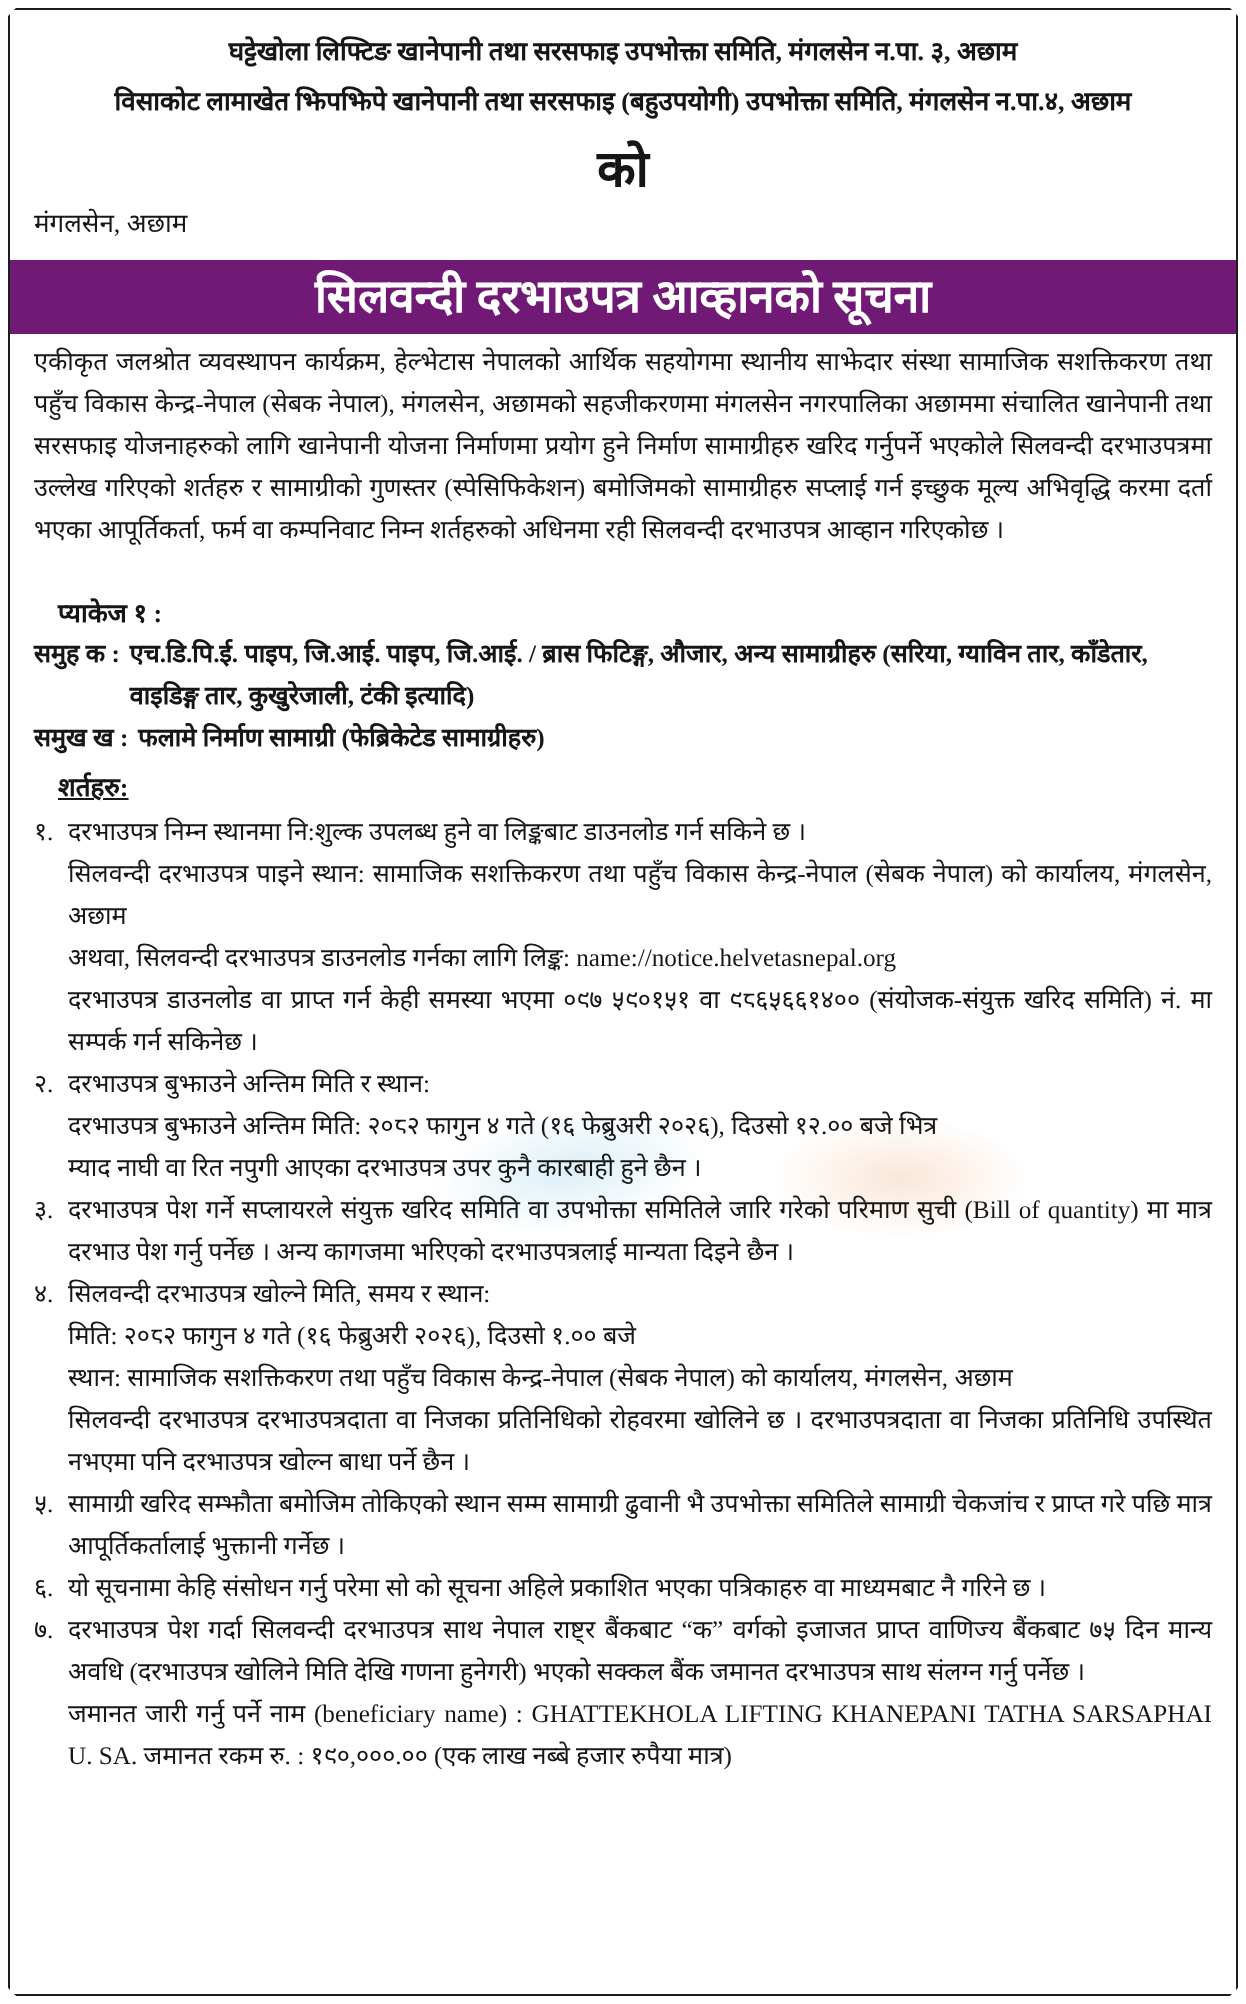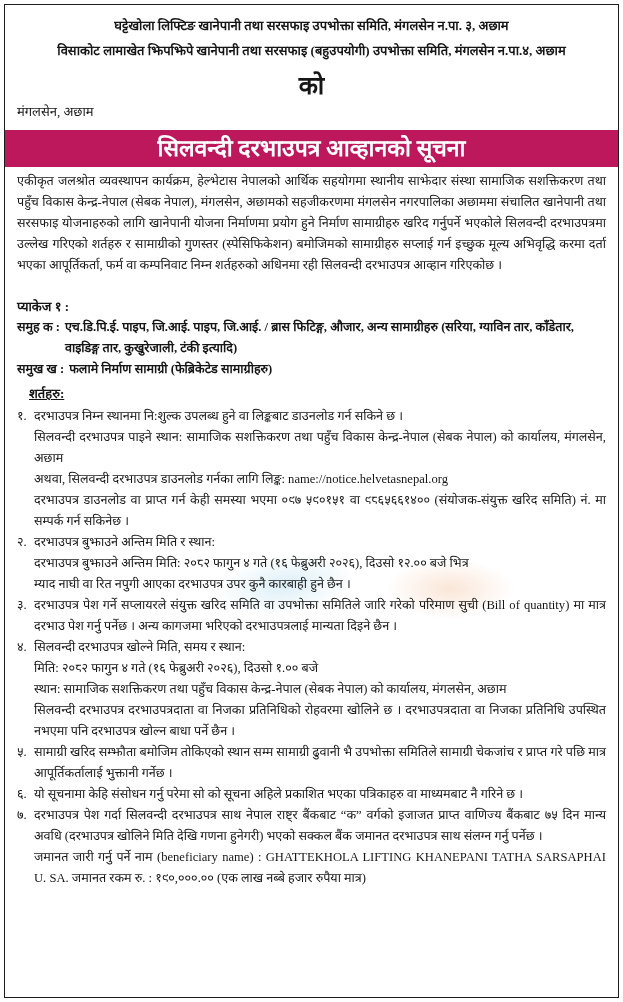--- a/index.html
+++ b/index.html
@@ -3,20 +3,21 @@
 <meta charset="utf-8">
 <style>
   html,body{margin:0;padding:0;background:#ffffff;}
   .page{
     position:relative;
     width:623px;height:1002px;
     background:#ffffff;
     font-family:"Liberation Serif","DejaVu Serif",serif;
     color:#161616;
     overflow:hidden;
+    border-radius:20px;
   }
   .frame{
     position:absolute;
     left:4px;top:4px;right:4px;bottom:4px;
     border:1.5px solid #1d1d1d;
     box-sizing:border-box;
     padding:8px 12px 0 12px;
     overflow:hidden;
   }
   .content{position:relative;z-index:1;}
@@ -42,31 +43,31 @@
     text-align:center;font-weight:bold;font-size:25px;line-height:32px;margin-top:7px;
   }
   .committee-title{
     text-align:center;font-weight:bold;font-size:33px;line-height:42px;margin:3px 0 1px 0;
   }
   .committee-loc{
     text-align:left;font-weight:normal;font-size:13px;line-height:20px;
   }
   .banner{
     margin:8px -12px 0 -12px;
-    background:#be185d;color:#ffffff;
+    background:#701a75;color:#ffffff;
     text-align:center;font-weight:bold;font-size:23px;line-height:37px;height:37px;
   }
   .pub-line{
     text-align:center;font-weight:bold;font-size:13px;line-height:20px;margin:13px 0 7px 0;
   }
   .intro{
     font-size:12.6px;line-height:21px;text-align:justify;margin:4px 0 20px 0;
   }
   .pkg-heading{
-    font-weight:bold;font-size:13px;line-height:21px;margin-top:1px;
+    font-weight:bold;font-size:13px;line-height:21px;margin-top:1px;margin-left:12px;
   }
   .group-row{display:flex;font-weight:bold;font-size:12.6px;line-height:21px;}
   .group-label{white-space:nowrap;margin-right:5px;}
   .group-text{flex:1;}
   .terms-heading{
     font-weight:bold;font-size:13px;line-height:21px;text-decoration:underline;margin:3px 0 2px 12px;
   }
   .terms{list-style:none;margin:0;padding:0;}
   .term{display:flex;font-size:12.6px;line-height:21px;}
   .term-num{width:17px;flex:0 0 17px;text-align:left;}

